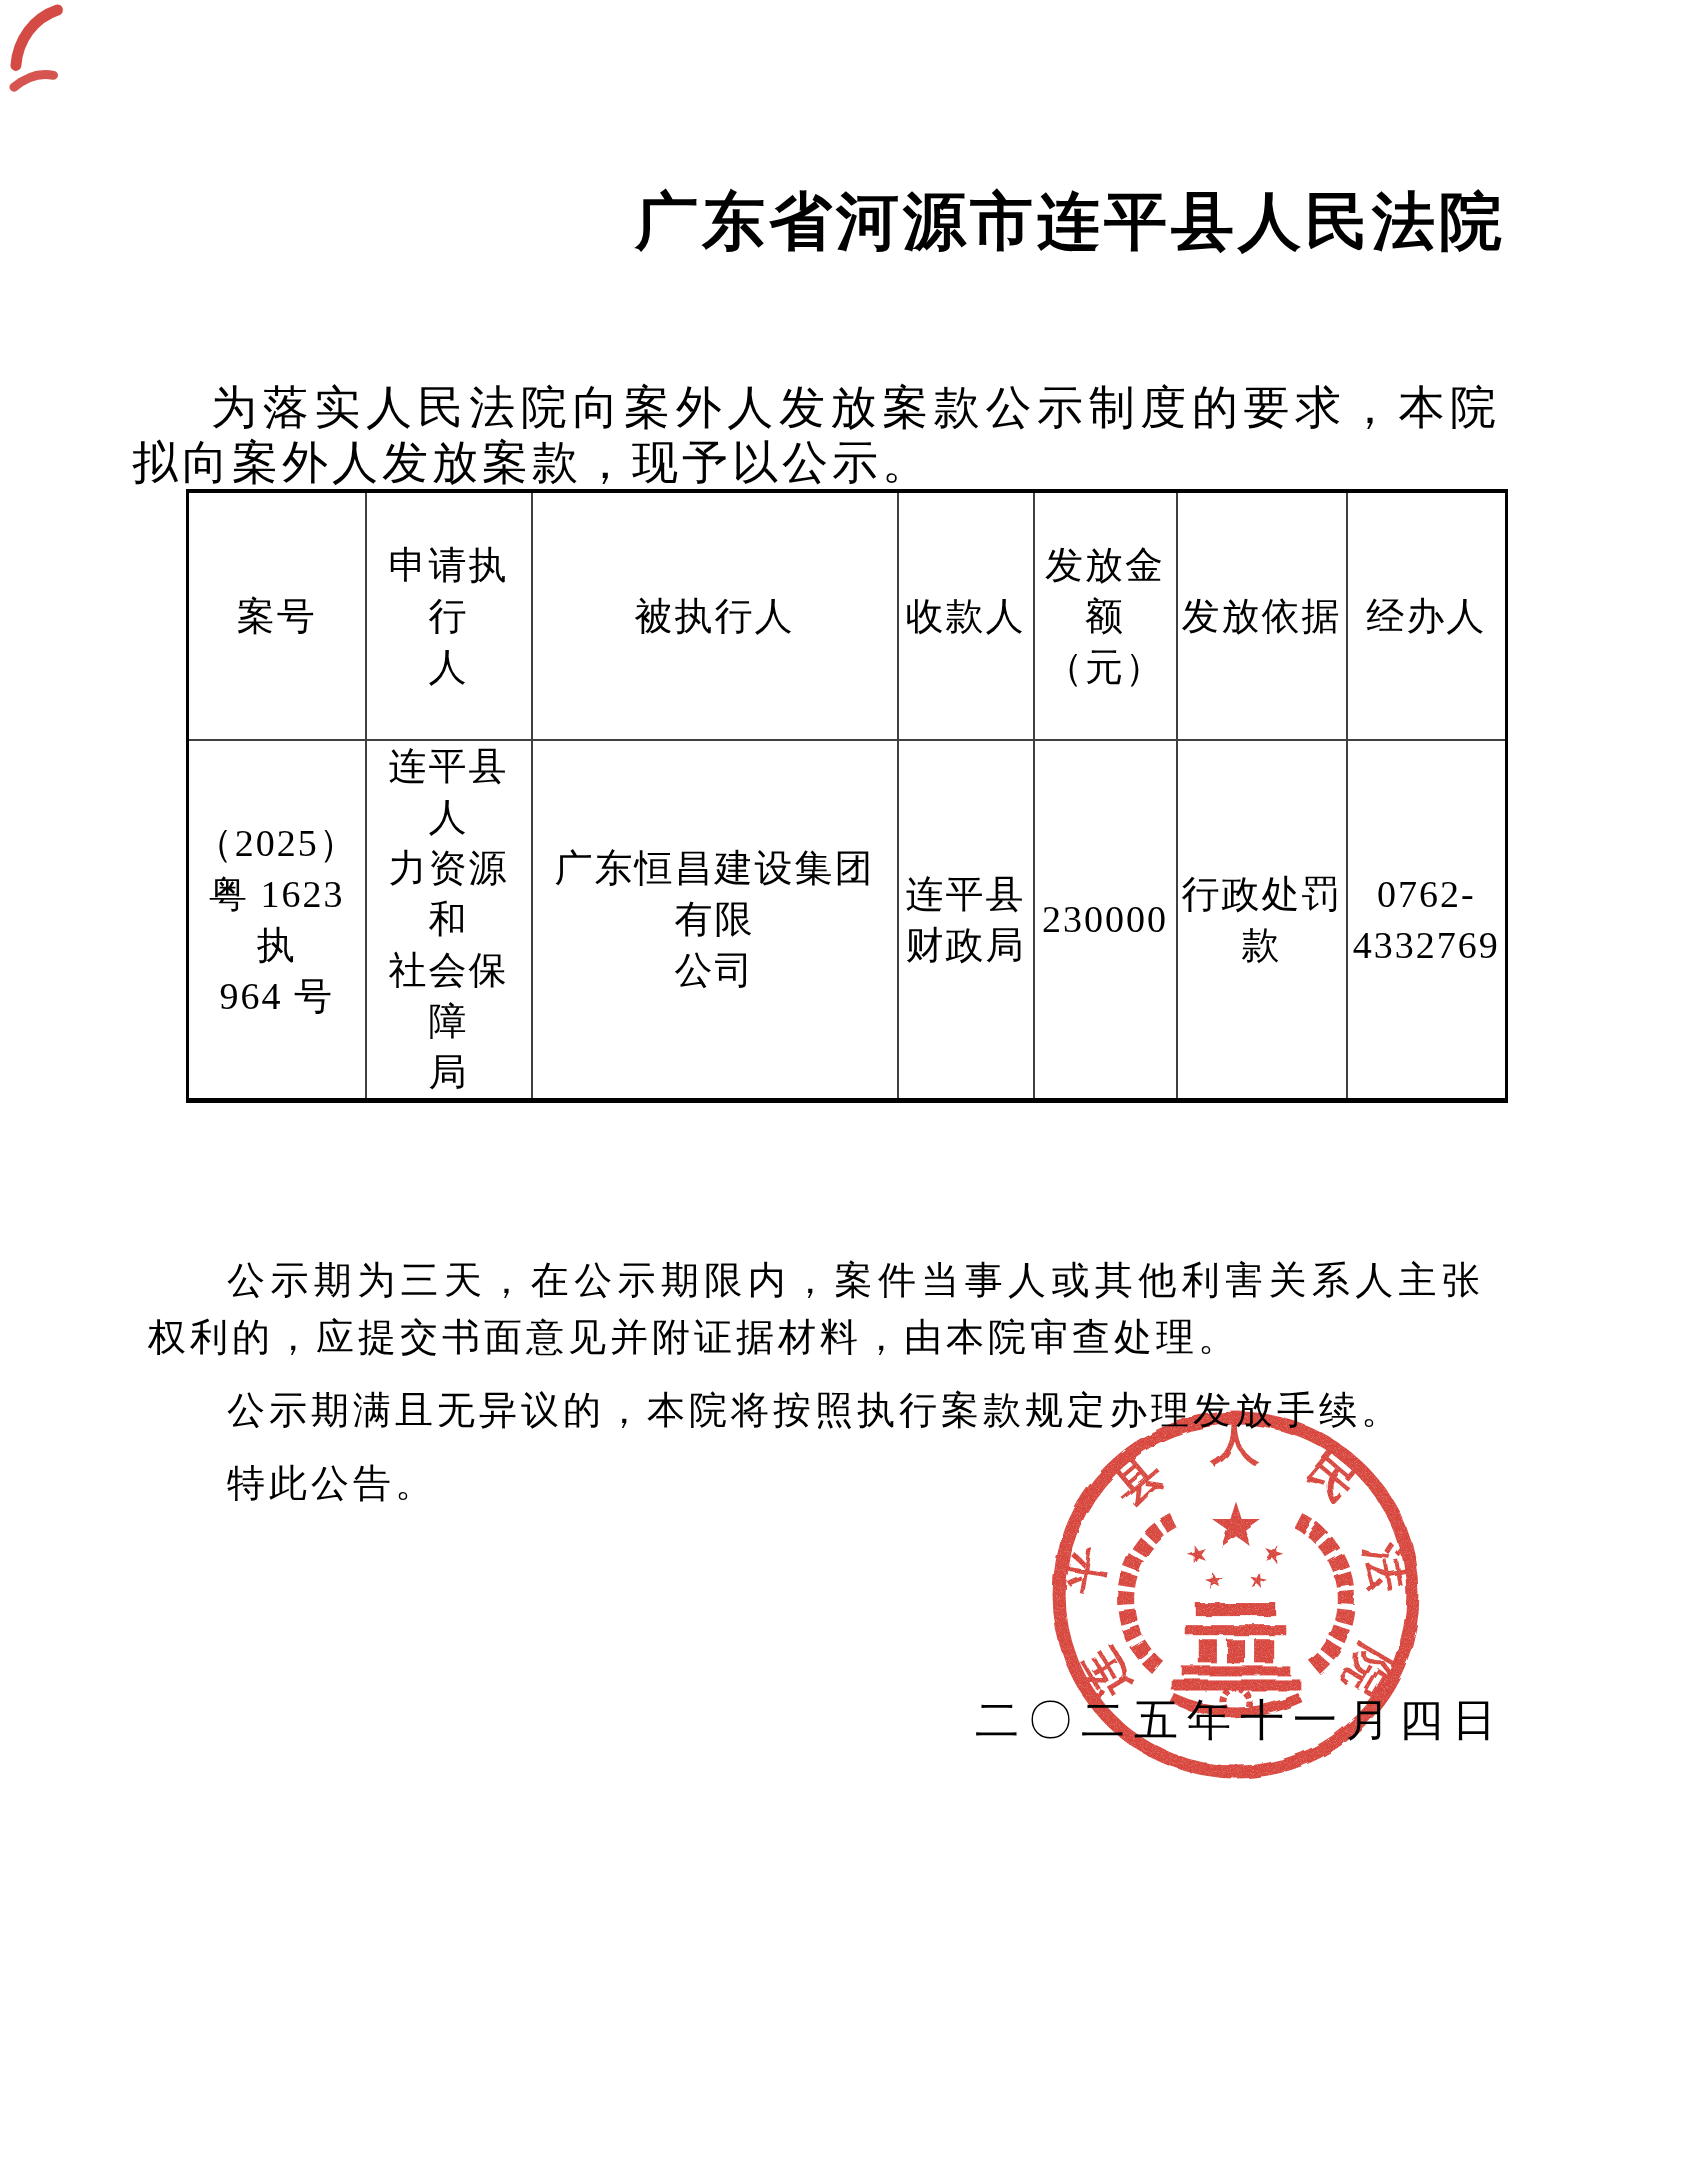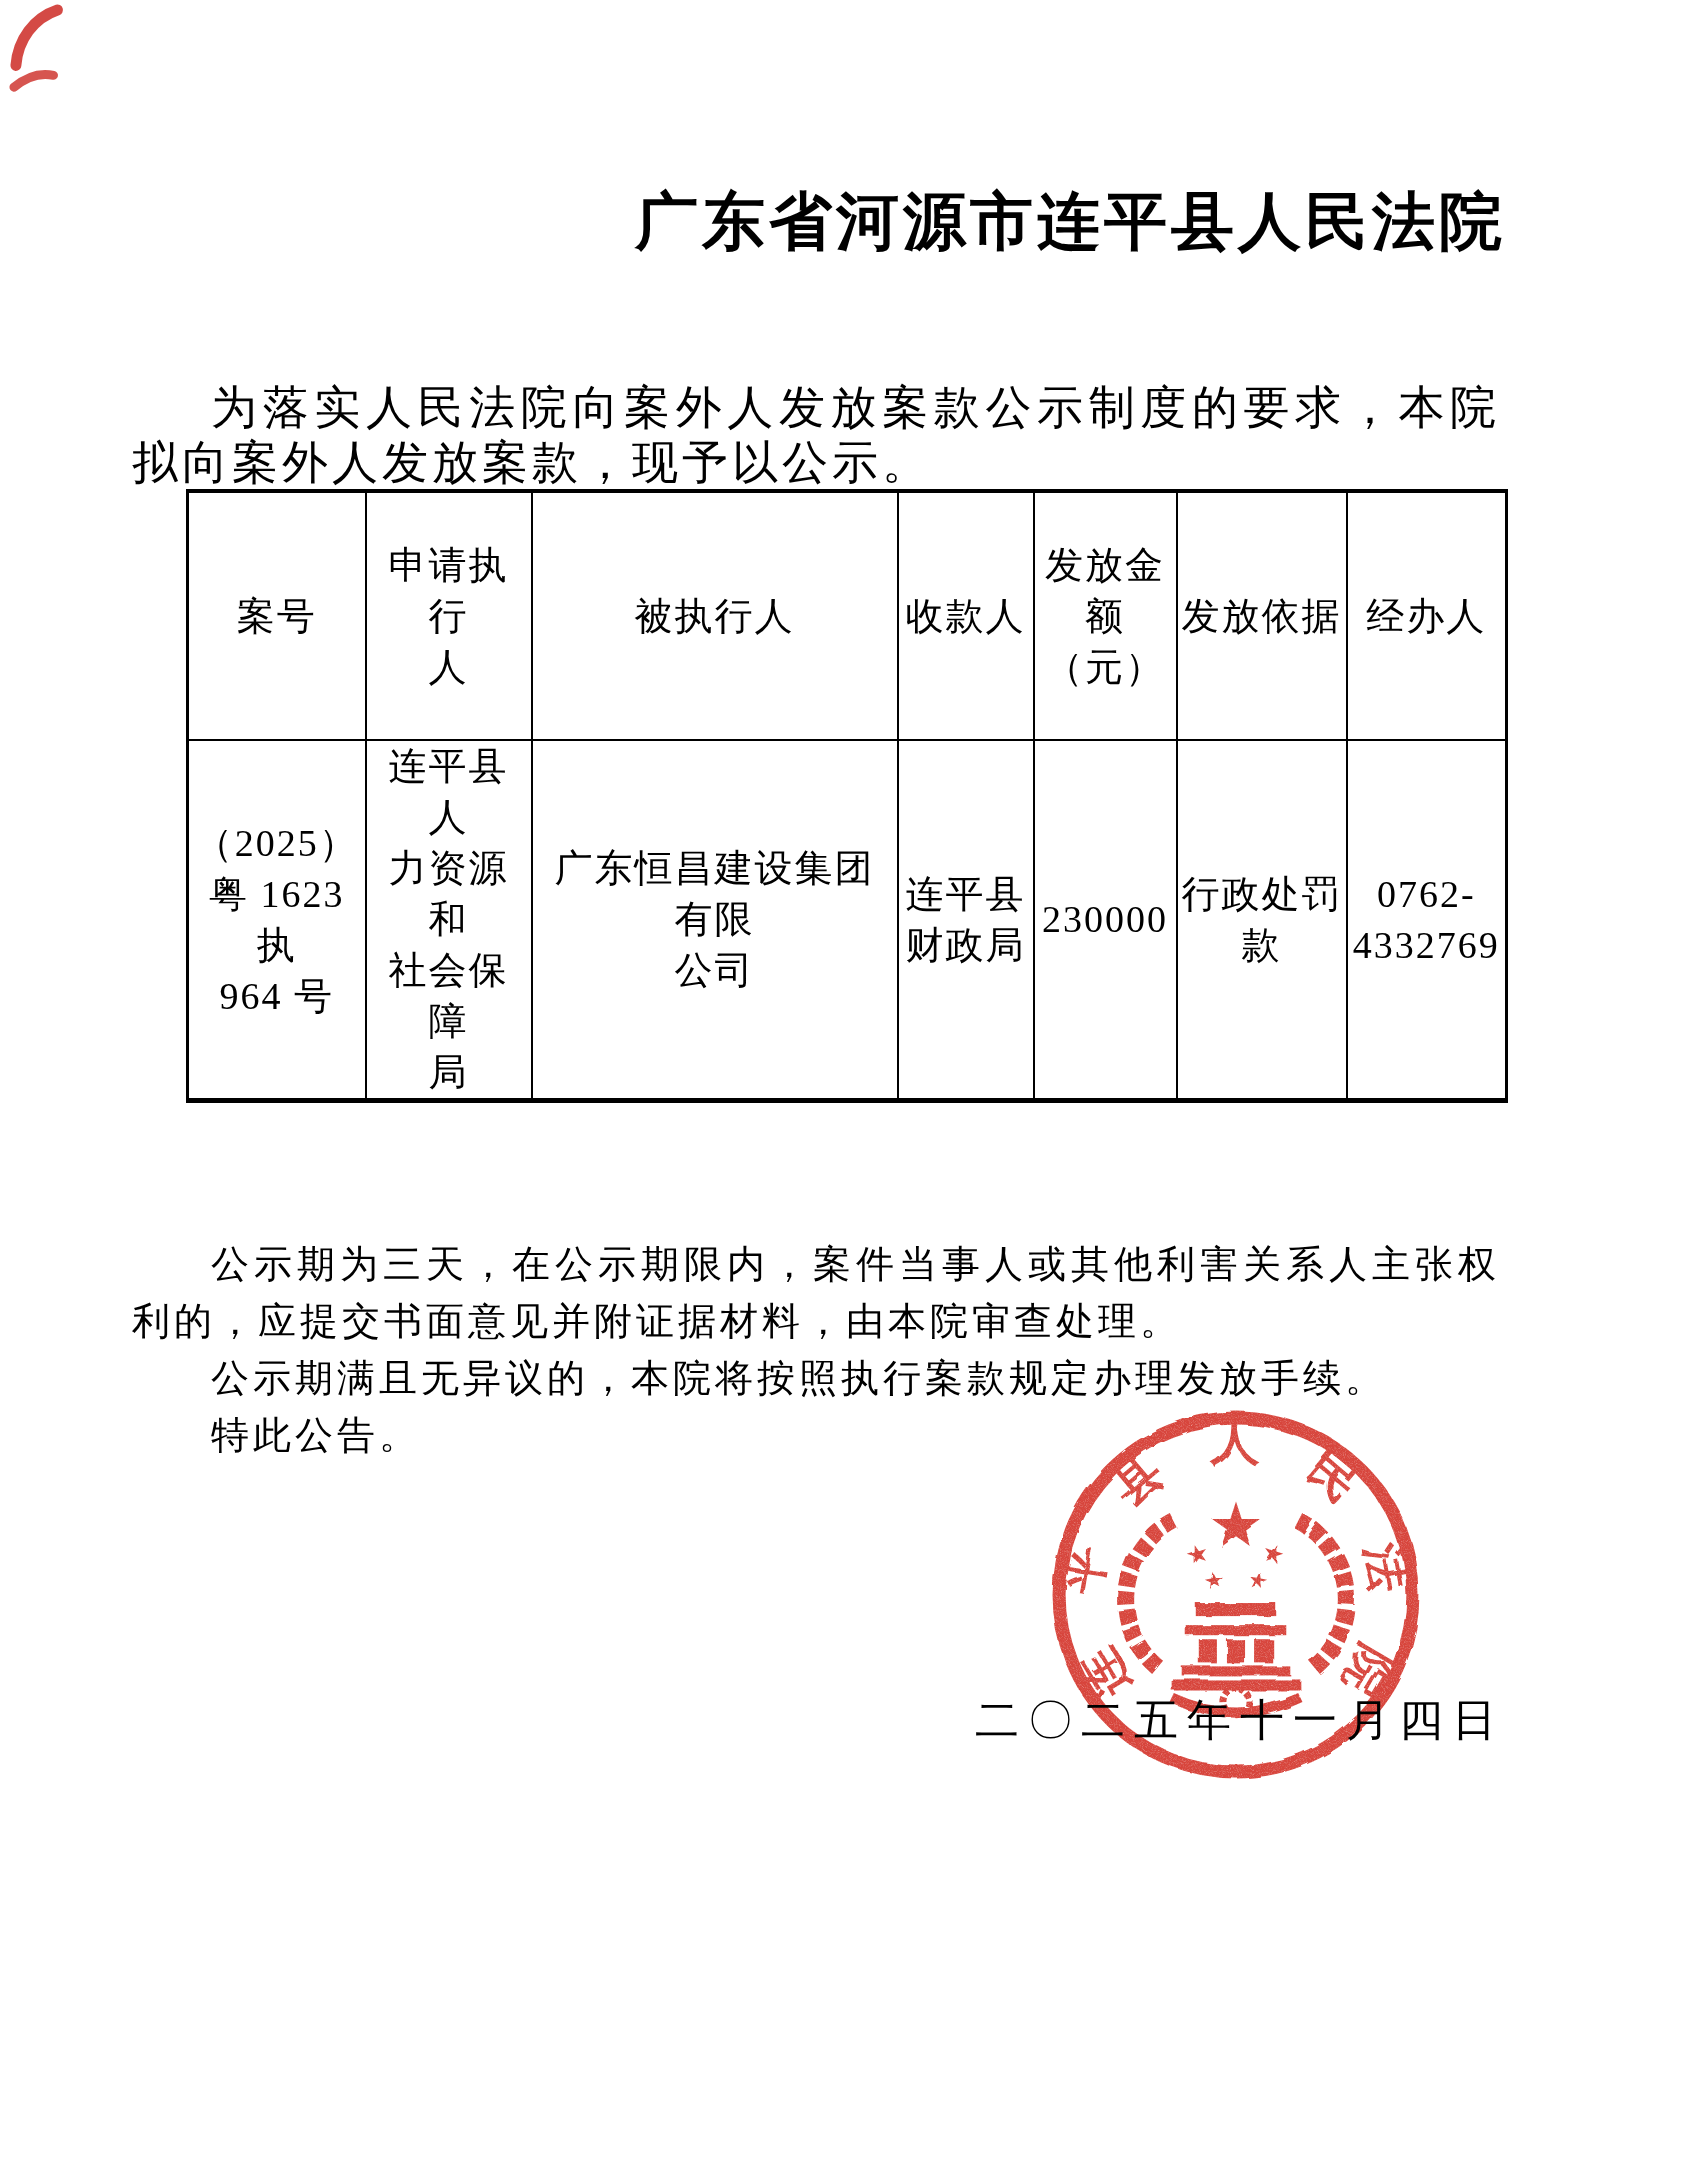--- a/index.html
+++ b/index.html
@@ -27,36 +27,36 @@
   table.notice-table{
     position:absolute;left:186px;top:489px;
     width:1320px;table-layout:fixed;
     border-collapse:collapse;
     border-top:4px solid #000;
     border-left:3px solid #000;
     border-right:3px solid #000;
     border-bottom:5px solid #000;
   }
   table.notice-table th, table.notice-table td{
-    border:2px solid #000000;
+    border:2px solid #404040;
     text-align:center;vertical-align:middle;
     font-weight:normal;
     font-size:38px;line-height:51px;letter-spacing:2px;
     white-space:pre-line;
     padding:0 4px;
     overflow:hidden;
   }
   table.notice-table th{height:246px;}
   table.notice-table td{height:331px;}
   .closing{
     position:absolute;left:132px;top:1236px;width:1368px;
     font-size:38px;line-height:57px;letter-spacing:4px;
     text-align:justify;
   }
-  .closing p{margin:0;text-indent:79px;}
+  .closing p{margin:16px;text-indent:79px;}
   .date-line{
     position:absolute;left:975px;top:1691px;
     font-size:44px;letter-spacing:9px;white-space:nowrap;
   }
   .seal{
     position:absolute;left:1045px;top:1404px;width:382px;height:382px;
     mix-blend-mode:multiply;pointer-events:none;
   }
   .corner-marks{
     position:absolute;left:4px;top:2px;width:109px;height:119px;

